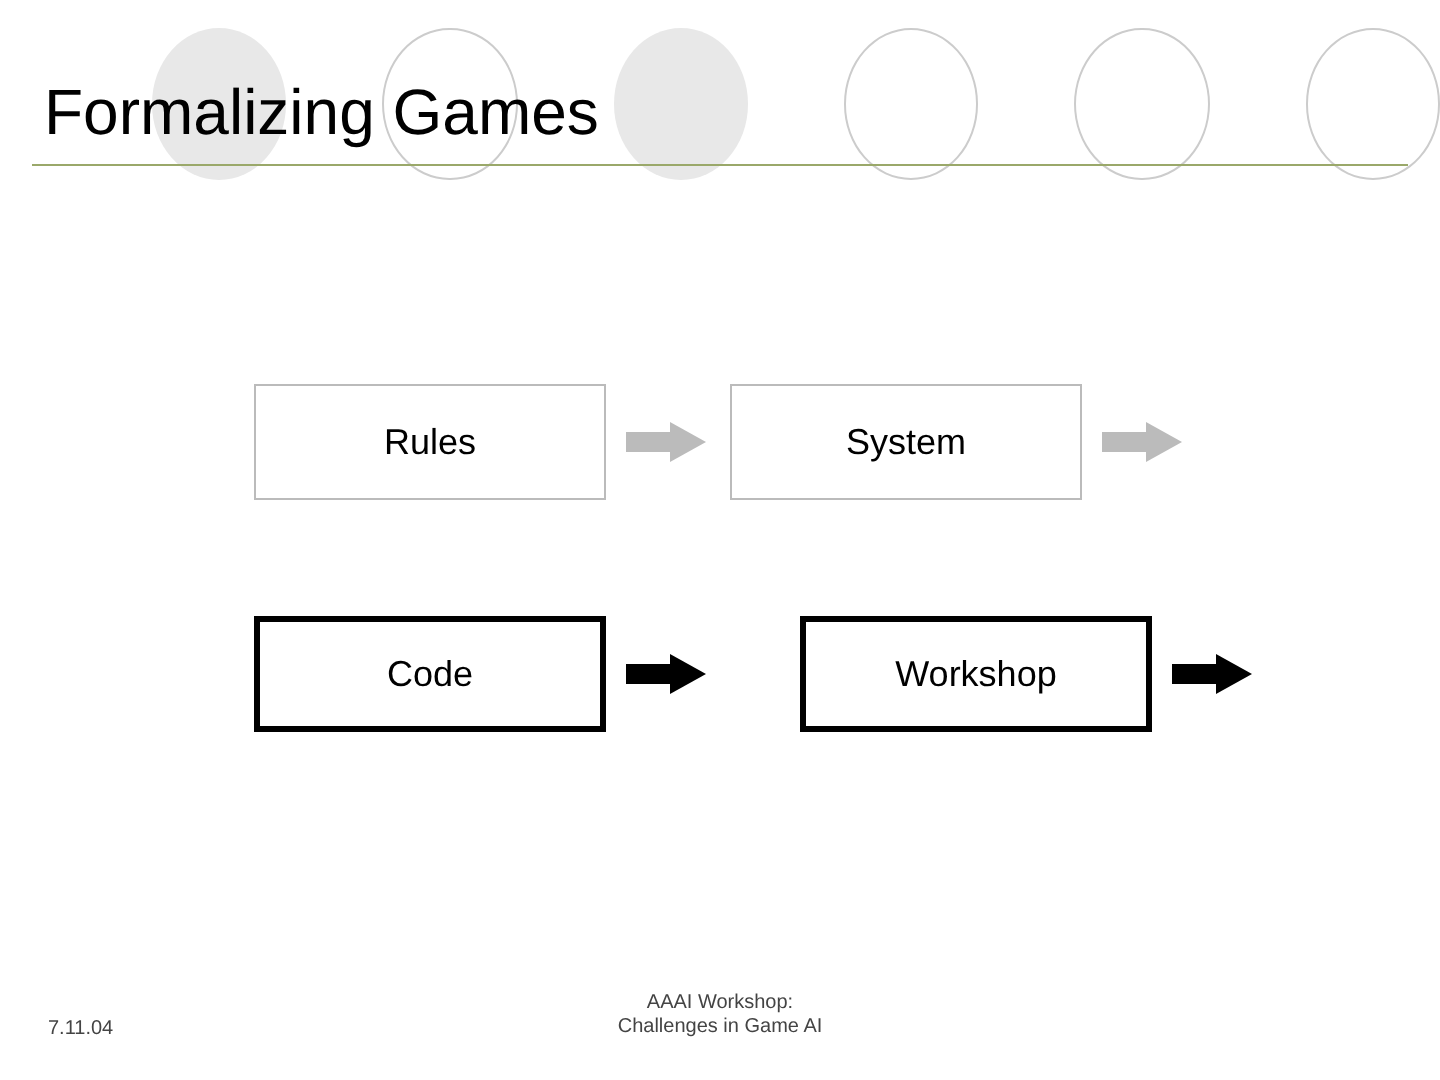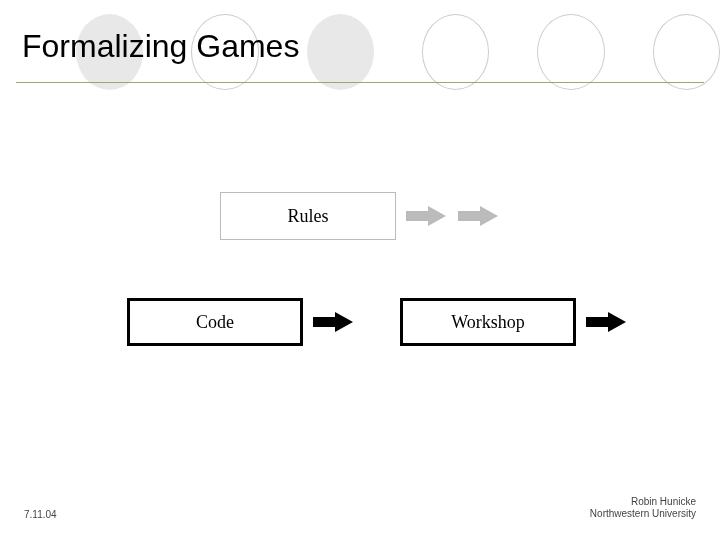--- a/index.html
+++ b/index.html
@@ -6,27 +6,27 @@
   html, body { width: 720px; height: 540px; background: #fff; font-family: Arial, Helvetica, sans-serif; color: #000; overflow: hidden; }
   .slide { position: relative; width: 720px; height: 540px; }
 
   
   .circles { position: absolute; top: 12px; left: 0; width: 720px; height: 80px; display: flex; gap: 48px; padding-left: 76px; align-items: center; }
   .circle { width: 76px; height: 76px; border-radius: 50%; }
   .c-filled { background: #e8e8e8; }
   .c-outline { border: 1px solid #ccc; background: transparent; }
 
   
-  .title { position: absolute; top: 28px; left: 22px; font-size: 32px; font-weight: 400; }
+  .title { position: absolute; top: 38px; left: 22px; font-size: 32px; font-weight: 400; }
   .title-rule { position: absolute; top: 82px; left: 16px; width: 688px; height: 0; border-top: 1px solid #9aa86a; }
 
   
   .rows { position: absolute; top: 192px; left: 0; width: 720px; display: flex; flex-direction: column; gap: 58px; }
   .row { display: flex; align-items: center; justify-content: center; gap: 10px; padding: 0 30px; }
-  .box { width: 176px; height: 48px; display: flex; align-items: center; justify-content: center; font-size: 18px; font-family: Liberation Serif, serif; }
+  .box { width: 176px; height: 58px; display: flex; align-items: center; justify-content: center; font-size: 18px; }
   .box-light { border: 1px solid #bbb; }
   .box-bold  { border: 3px solid #000; margin-left: 35px; }
 
   
   .arrow { width: 42px; height: 18px; position: relative; }
   .arrow .shaft { position: absolute; top: 4px; left: 0; width: 24px; height: 10px; }
   .arrow .head { position: absolute; top: -1px; left: 22px; width: 0; height: 0; border-top: 10px solid transparent; border-bottom: 10px solid transparent; }
   .arrow.light .shaft { background: #bbb; }
   .arrow.light .head  { border-left: 18px solid #bbb; }
   .arrow.bold .shaft  { background: #000; }
@@ -54,20 +54,21 @@
   <div class="title">Formalizing Games</div>
   <div class="title-rule"></div>
 
   <div class="rows">
     <div class="row">
       <div class="box box-light">Rules</div>
       <div class="arrow light">
           <div class="shaft"></div>
           <div class="head"></div>
         </div>
+      <div class="box box-light">System</div>
       <div class="arrow light">
           <div class="shaft"></div>
           <div class="head"></div>
         </div>
     </div>
     <div class="row">
       <div class="box box-bold">Code</div>
       <div class="arrow bold">
           <div class="shaft"></div>
           <div class="head"></div>
@@ -75,19 +76,19 @@
       <div class="box box-bold">Workshop</div>
       <div class="arrow bold">
           <div class="shaft"></div>
           <div class="head"></div>
         </div>
     </div>
   </div>
 
   <div class="footer">
     <div>7.11.04</div>
-    <div class="right">
-      <div>Robin Hunicke</div>
-      <div>Northwestern University</div>
+    <div class="center">
+      <div>AAAI Workshop:</div>
+      <div>Challenges in Game AI</div>
     </div>
   </div>
 
 </div>
 
 </body></html>

